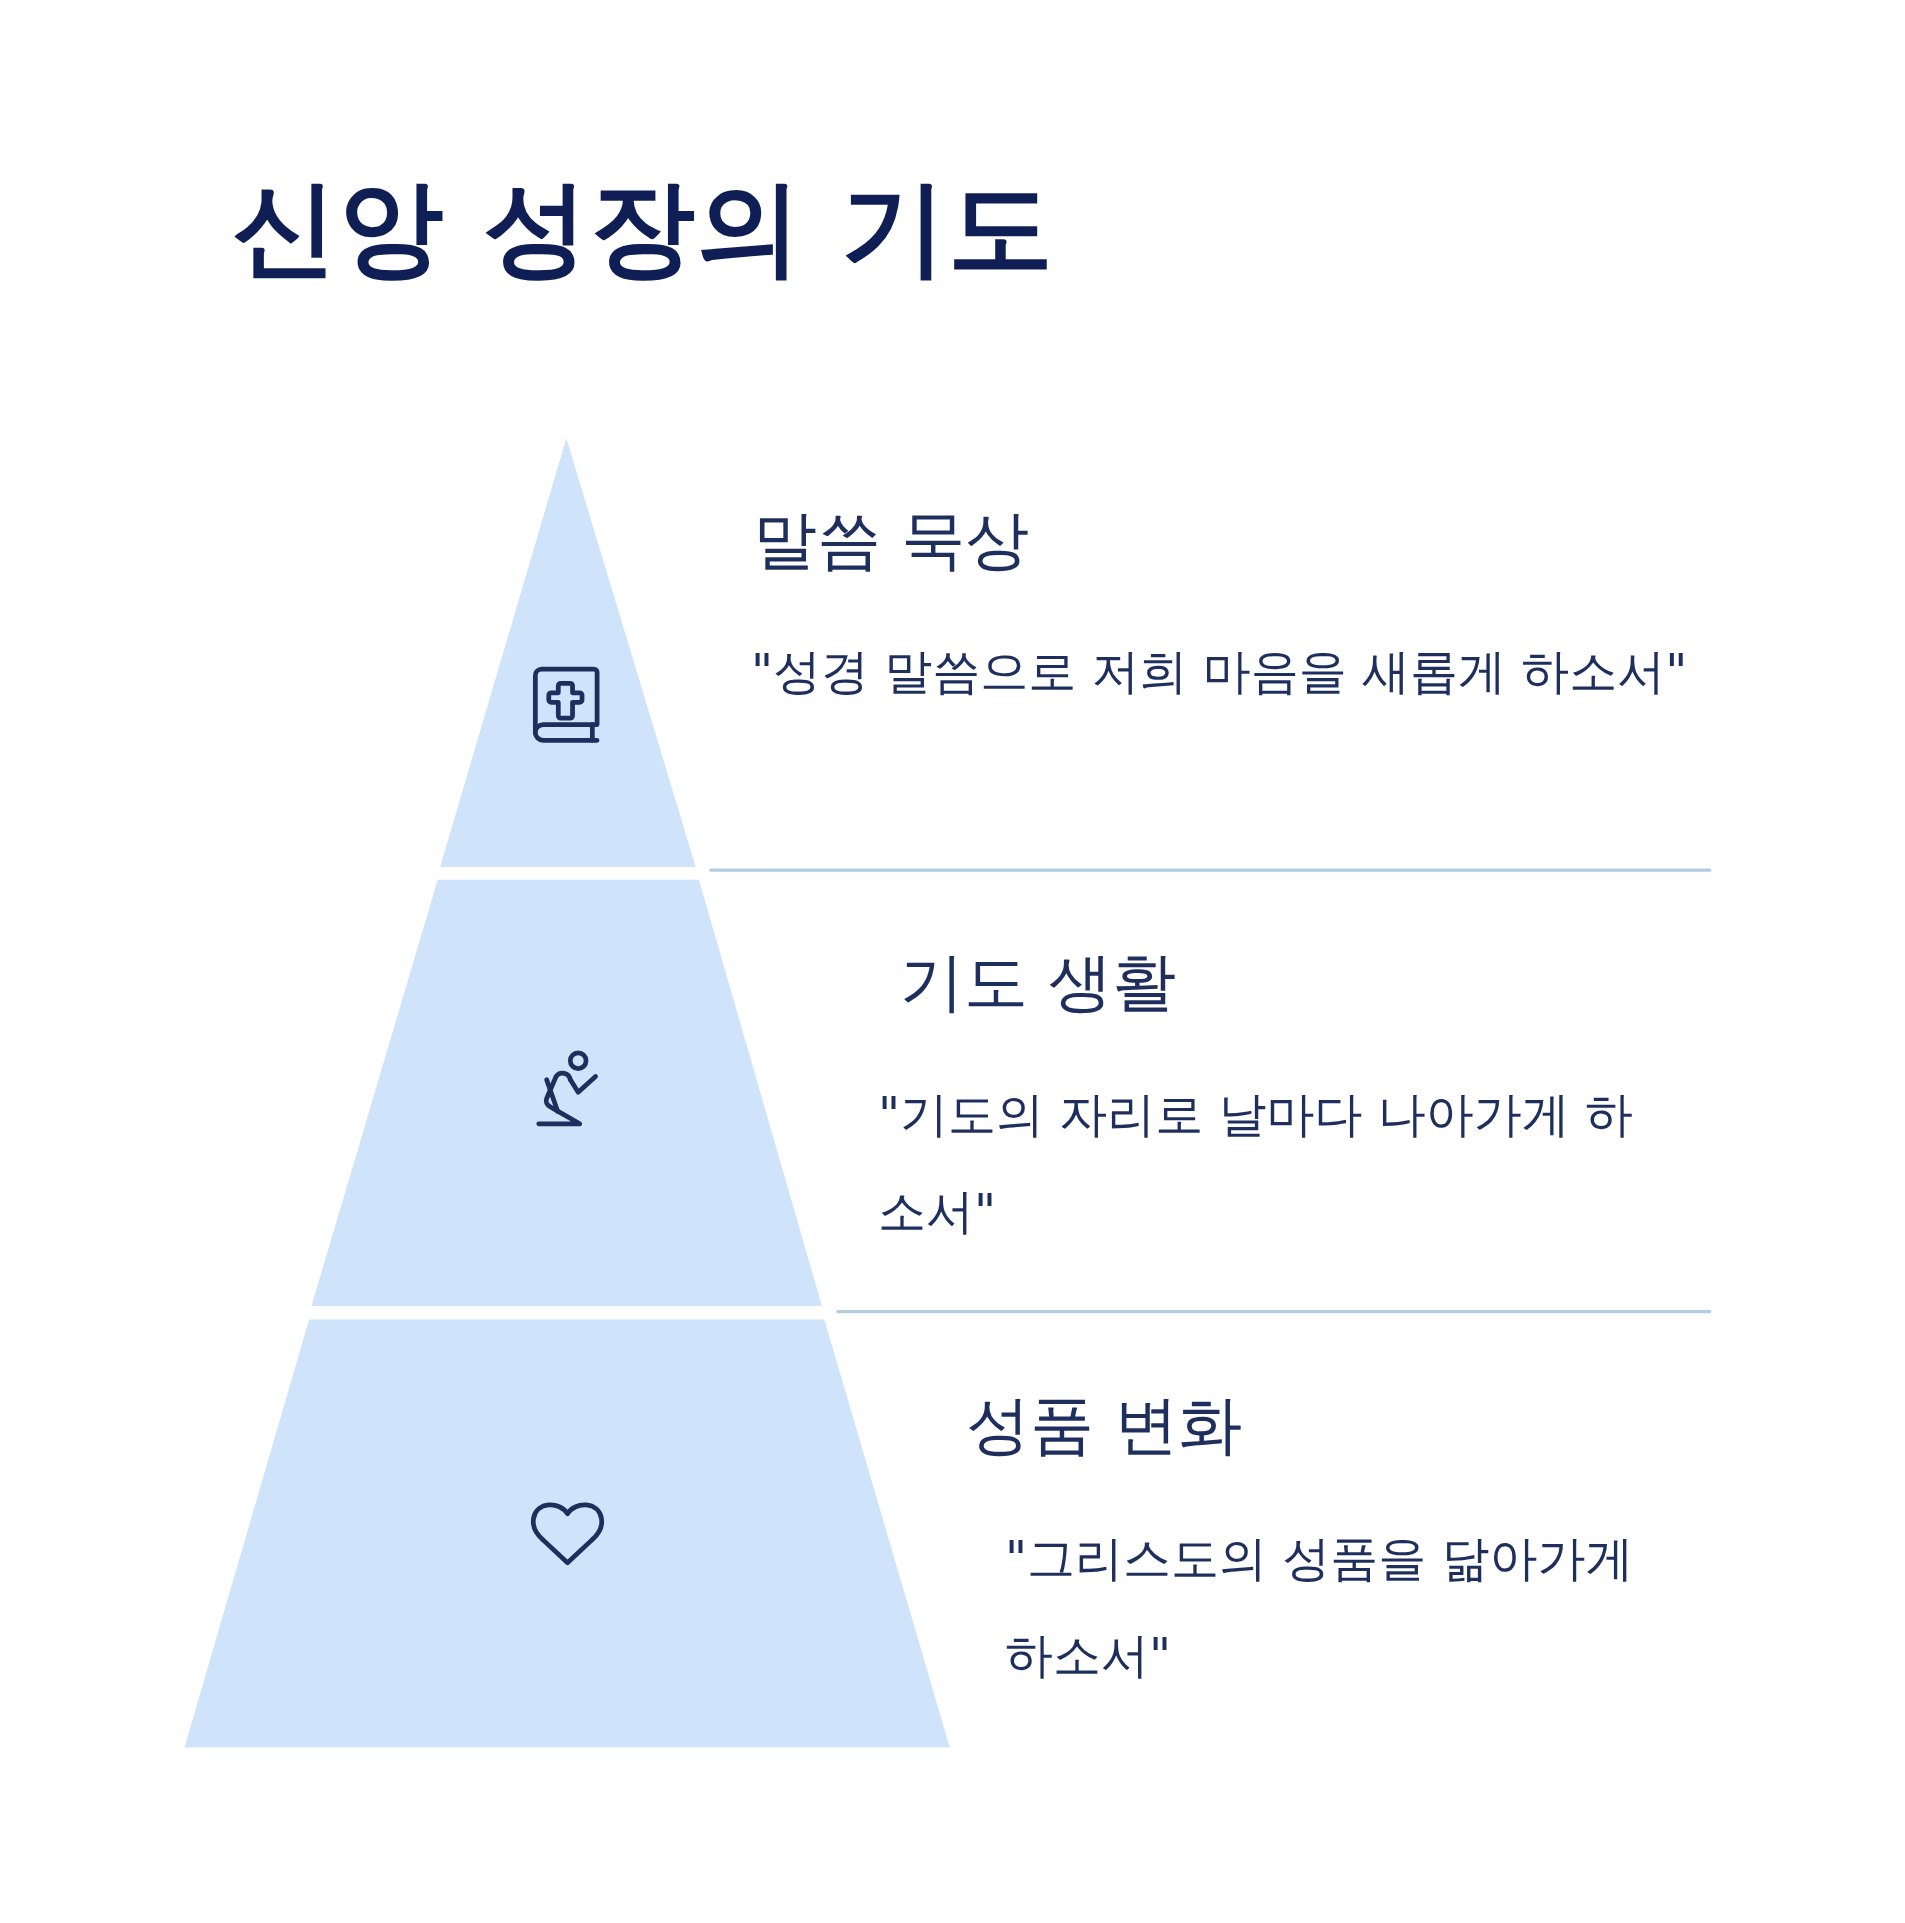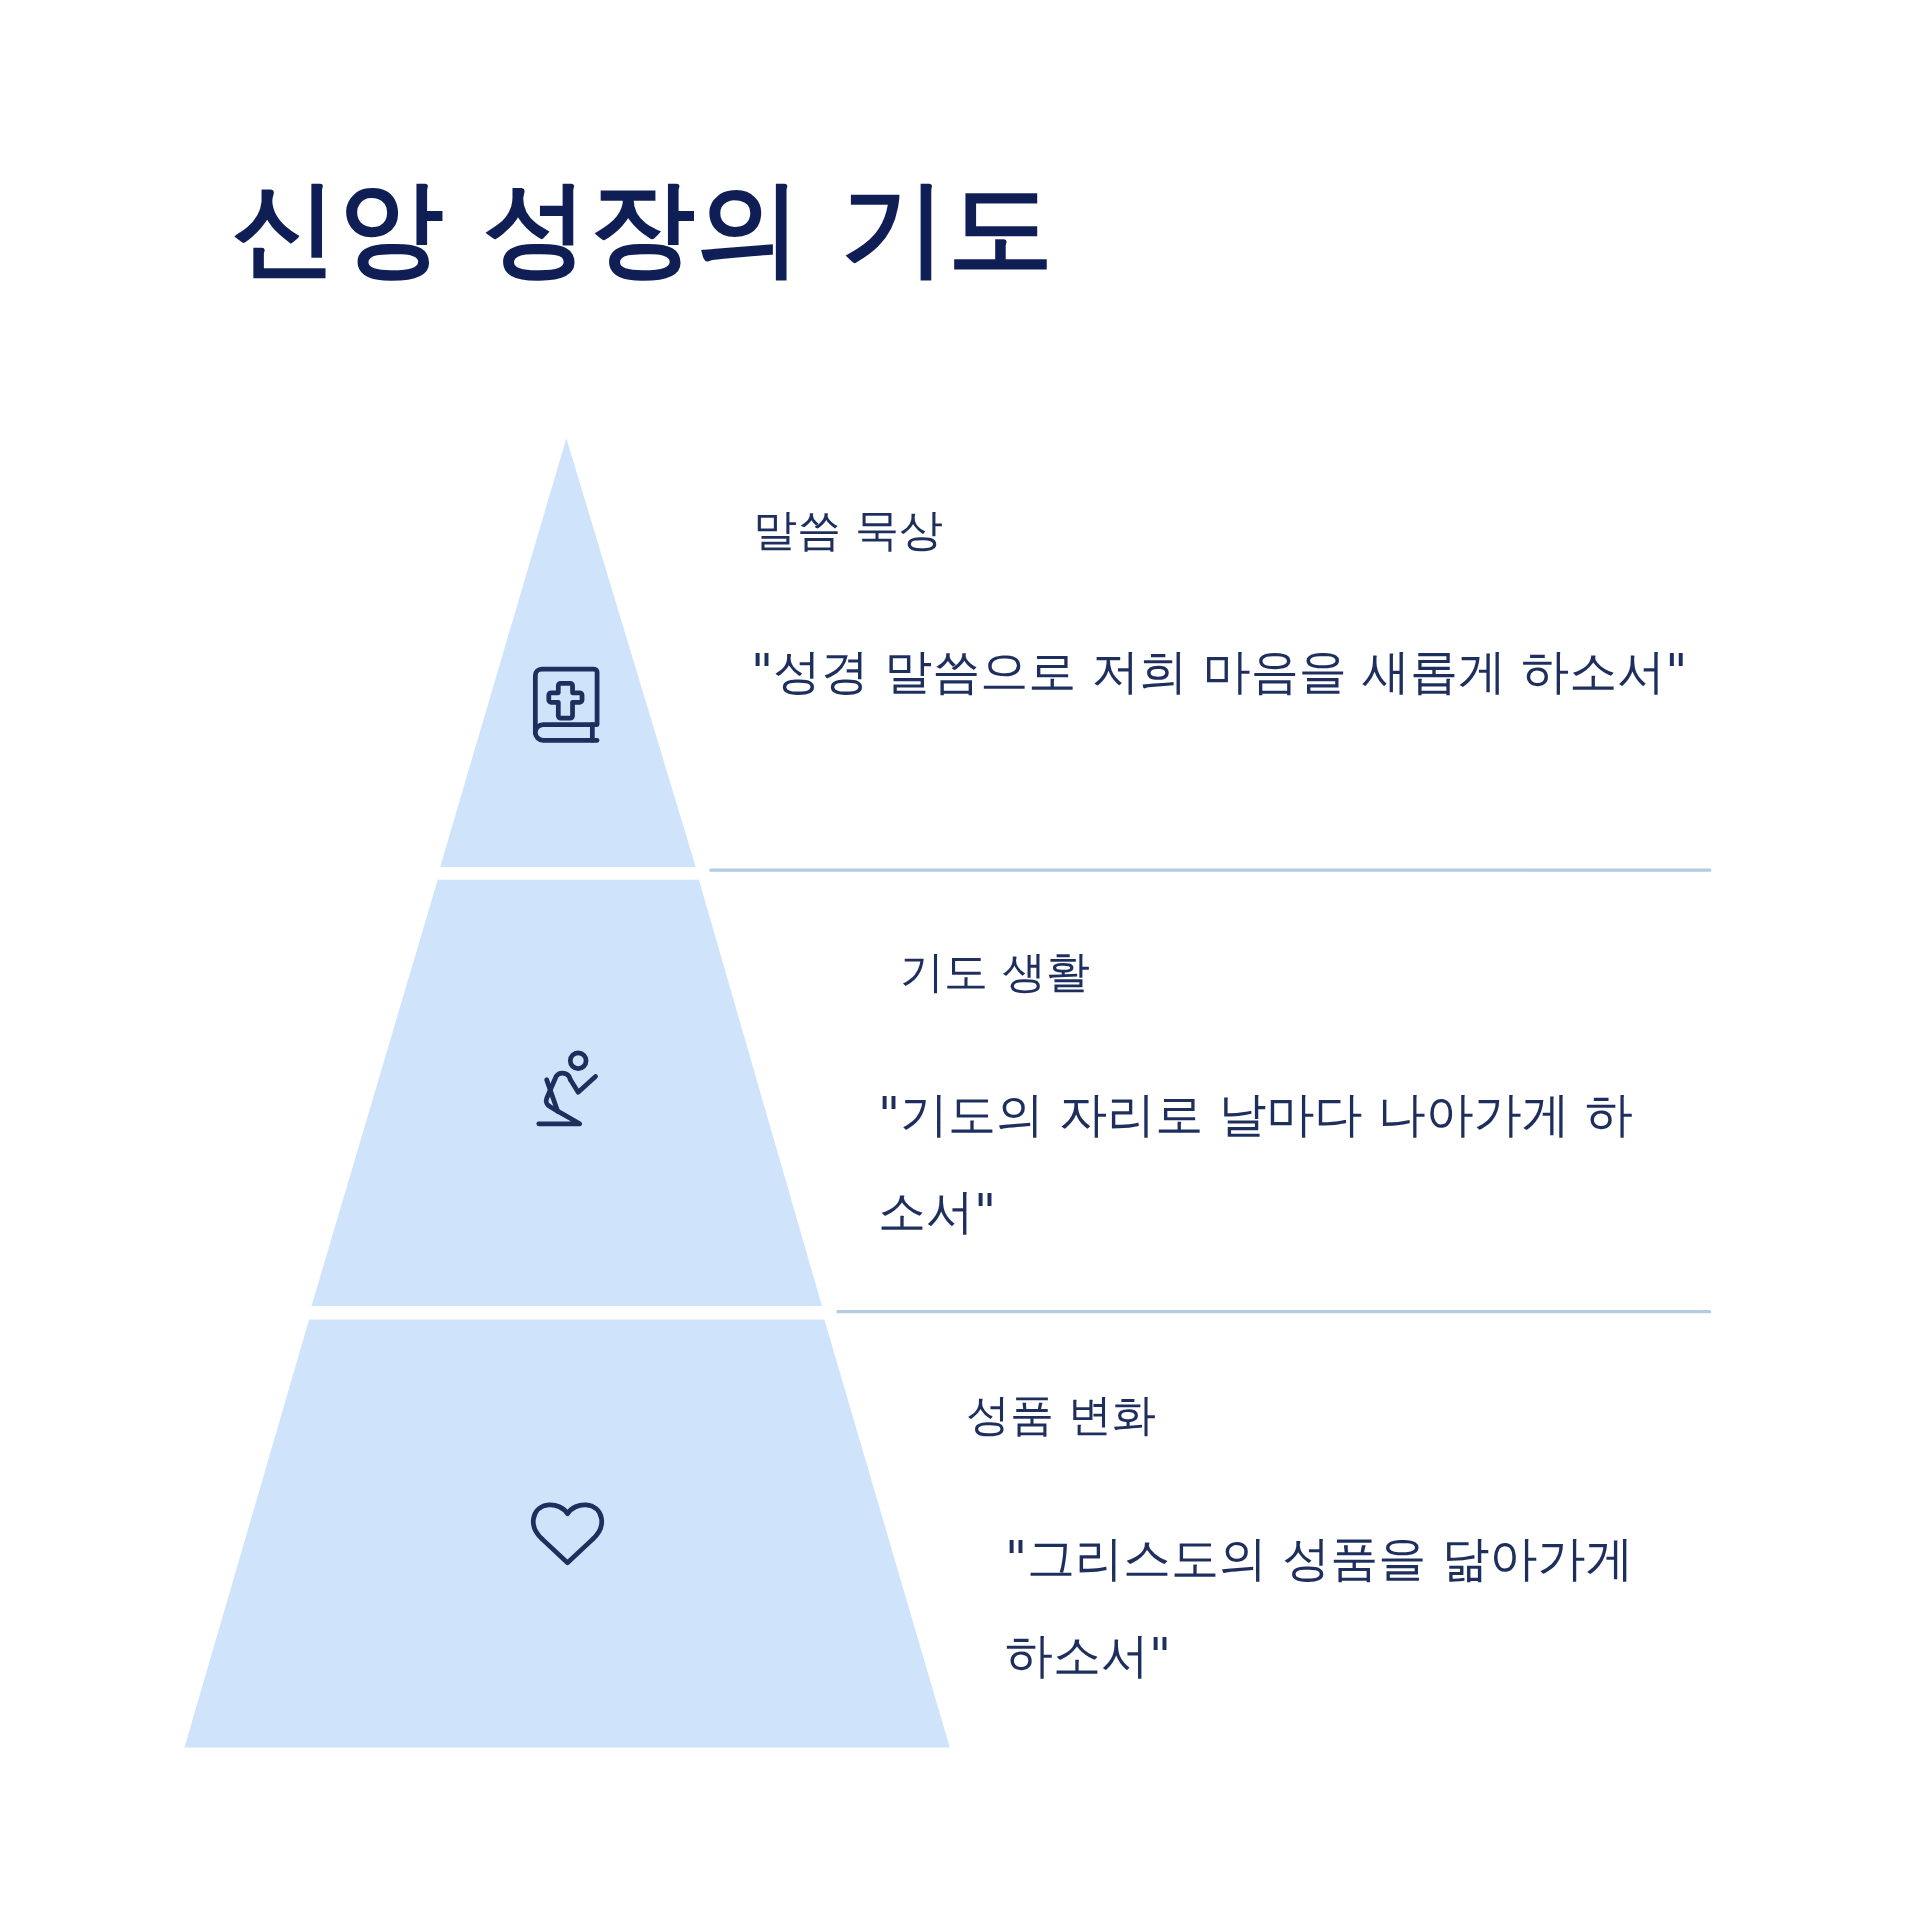--- a/index.html
+++ b/index.html
@@ -2,21 +2,21 @@
 <html style="font-size:12.7px"><head>
   <meta charset="utf-8">
   <style>
     html, body { margin: 0; padding: 0; background: #ffffff; }
     body { width: 1906px; height: 1923px; position: relative; overflow: hidden;
            font-family: "DejaVu Sans", "Liberation Sans", sans-serif; color: #1e2f5e; }
     .title { position: absolute; left: 184px; top: 176px; font-size: 105px; line-height: 1;
              color: #0f1f55; font-weight: 700; letter-spacing: 1.6px; white-space: nowrap; margin-left: 48px; }
     svg.pyr { position: absolute; left: 0; top: 0; }
     .icon { position: absolute; }
-    .tier-title { position: absolute; font-size: 44px; line-height: 1; color: #1e2f5e; white-space: nowrap; }
+    .tier-title { position: absolute; font-size: 64px; line-height: 1; color: #1e2f5e; white-space: nowrap; }
     .tier-desc { position: absolute; font-size: 48px; line-height: 97px; color: #1e2f5e; }
   </style>
 </head>
 <body>
 
 <div class="title">신앙 성장의 기도</div>
 
 <svg class="pyr" width="1906" height="1923" viewBox="0 0 2400 2422">
   <polygon points="713,552 876,1092 554,1092" fill="#cfe4fb"></polygon>
   <polygon points="551,1108 880,1108 1035,1645 392,1645" fill="#cfe4fb"></polygon>

